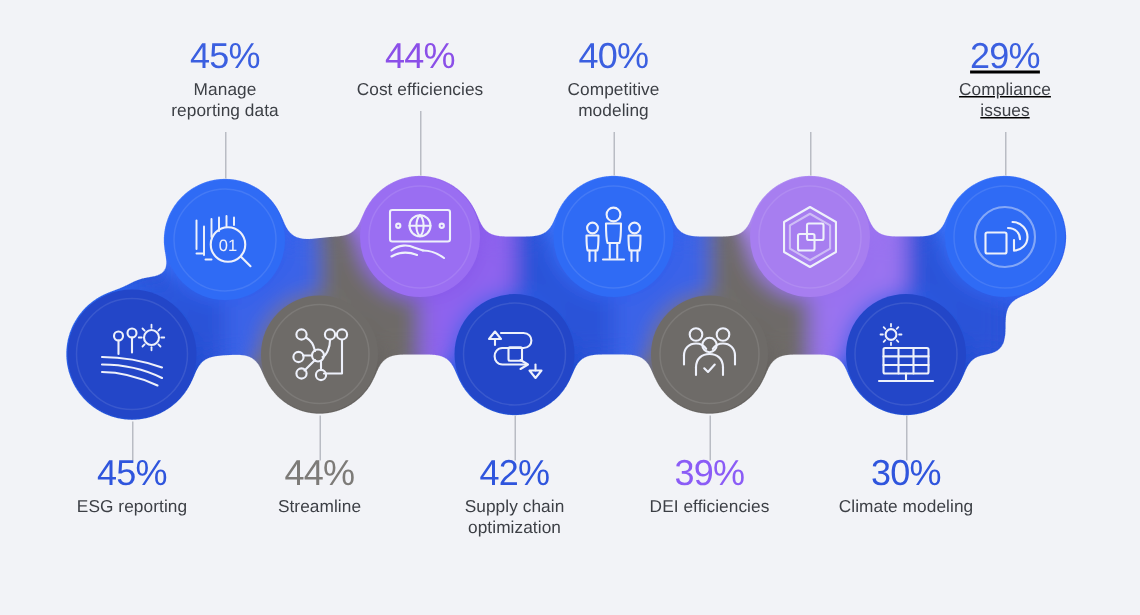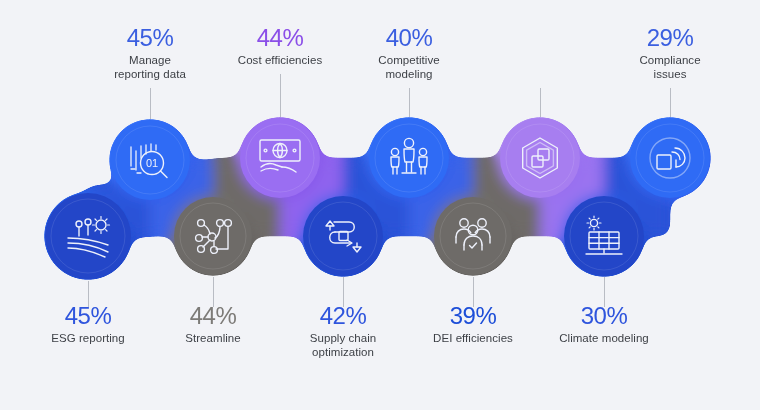--- a/index.html
+++ b/index.html
@@ -298,21 +298,21 @@
 
   <div class="label" style="left:329px;top:24px;">
     <div class="pct" style="color:#3b5fe0">40%</div>
     <div class="cap">
       <div>Competitive</div>
       <div>modeling</div>
     </div>
   </div>
 
 
-  <div class="label" style="left:590px;top:24px;">
+  <div class="label" style="left:590px;top:24px;text-decoration:underline;">
     <div class="pct" style="color:#3b5fe0">29%</div>
     <div class="cap">
       <div>Compliance</div>
       <div>issues</div>
     </div>
   </div>
 
   <div class="label" style="left:8px;top:302px;">
     <div class="pct" style="color:#2f55dd">45%</div>
     <div class="cap">
@@ -329,21 +329,21 @@
 
   <div class="label" style="left:263px;top:302px;">
     <div class="pct" style="color:#2f55dd">42%</div>
     <div class="cap">
       <div>Supply chain</div>
       <div>optimization</div>
     </div>
   </div>
 
   <div class="label" style="left:393px;top:302px;">
-    <div class="pct" style="color:#1d4ed8">39%</div>
+    <div class="pct" style="color:#8b5cf6">39%</div>
     <div class="cap">
       <div>DEI efficiencies</div>
     </div>
   </div>
 
   <div class="label" style="left:524px;top:302px;">
     <div class="pct" style="color:#2f55dd">30%</div>
     <div class="cap">
       <div>Climate modeling</div>
     </div>

